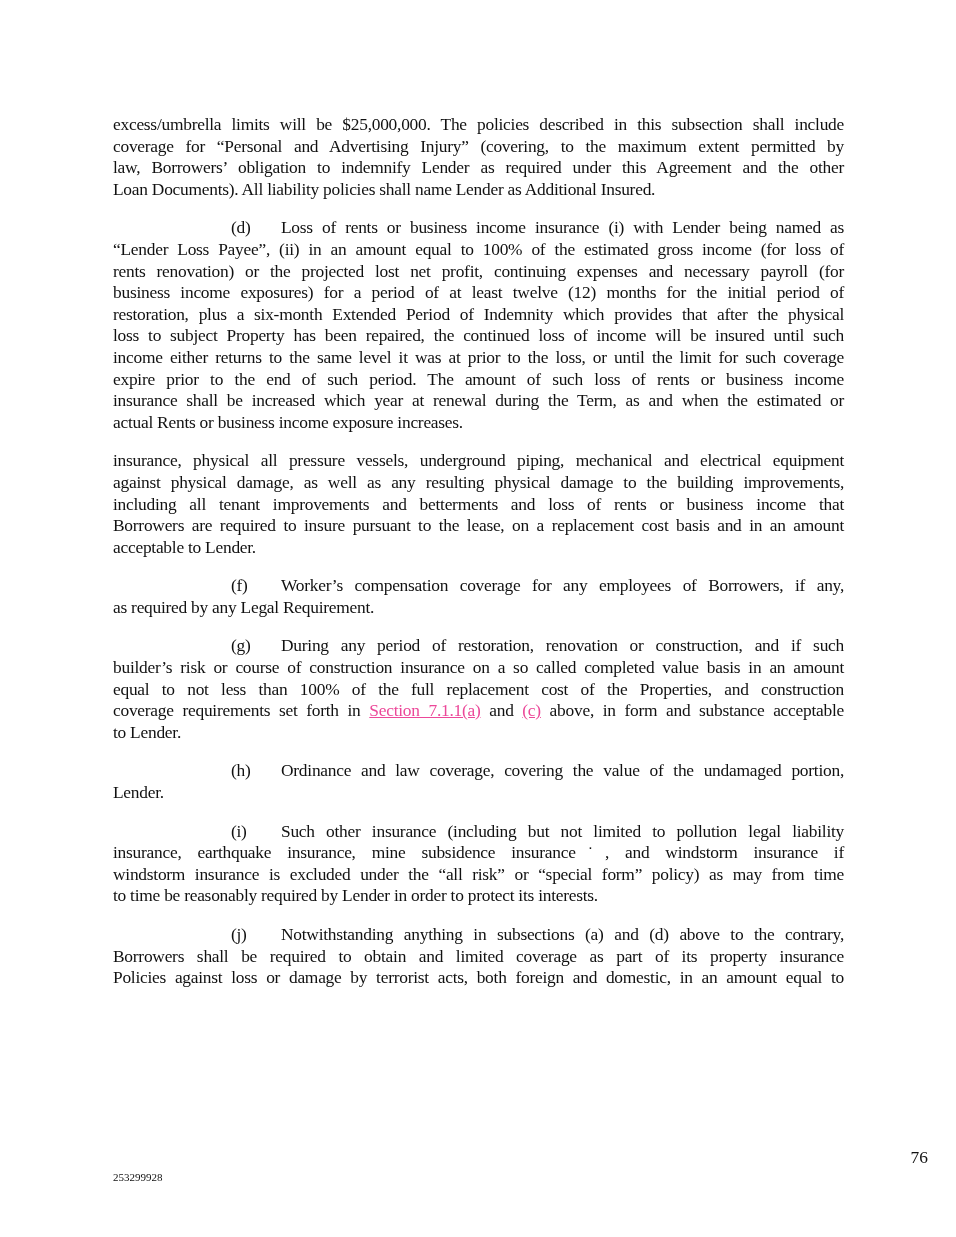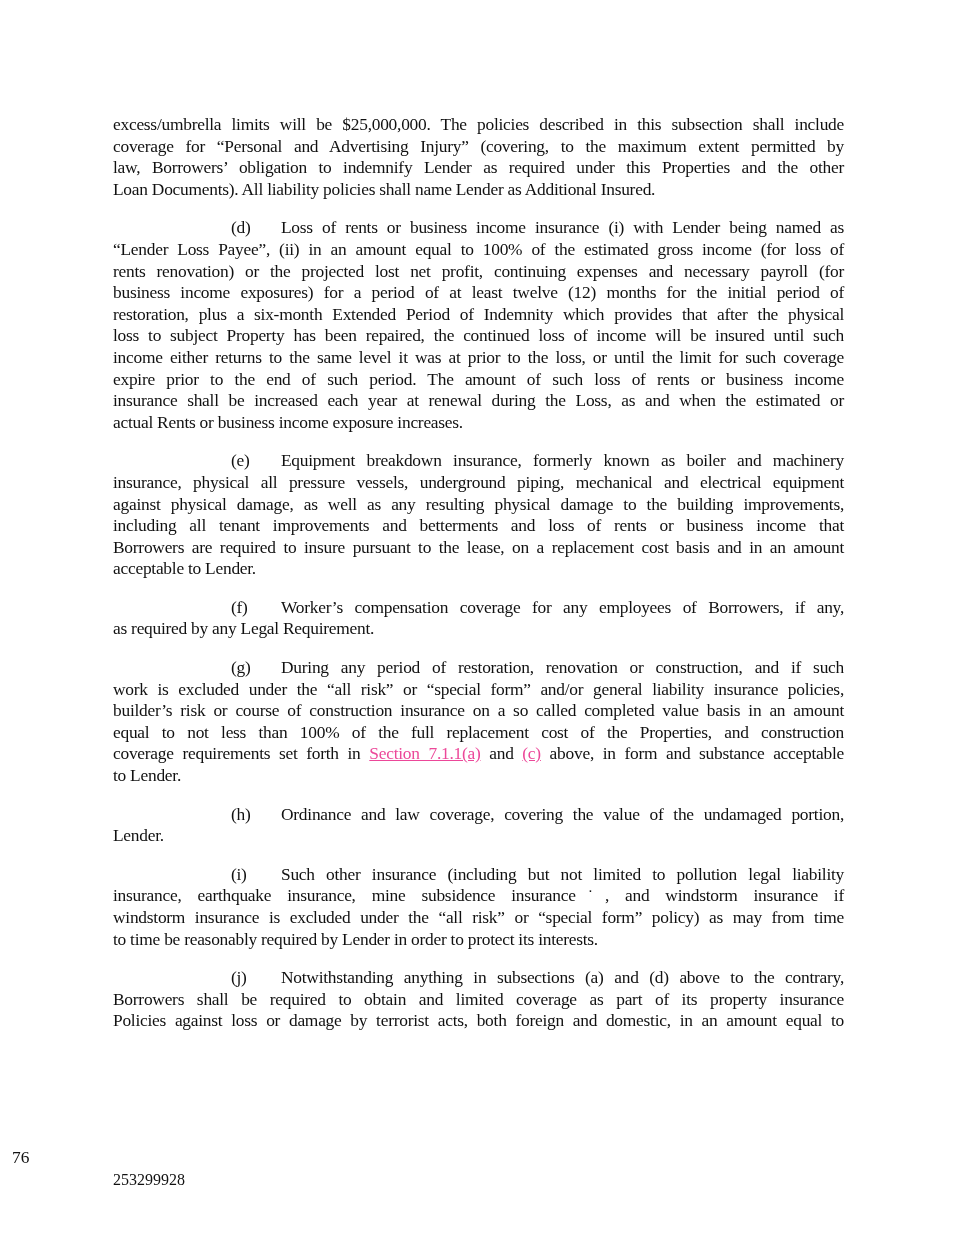--- a/index.html
+++ b/index.html
@@ -56,75 +56,72 @@
     }
     .ref {
       text-decoration: underline;
       color: #ec4899;
     }
     .page-number {
       position: absolute;
       left: 0;
       width: 928px;
       top: 1147px;
-      text-align: left;
+      text-align: right;
       font-size: 17.4px;
       font-family: "Liberation Serif", "DejaVu Serif", serif;
-      margin-left: 12px;
     }
     .doc-id {
       position: absolute;
       left: 113px;
       top: 1171px;
-      font-size: 16px;
+      font-size: 11px;
       font-family: "Liberation Serif", "DejaVu Serif", serif;
     }
   </style>
 </head>
 <body>
 
 <div class="page">
 
   <div class="para">
     <span class="line"><span class="fill">excess/umbrella limits will be $25,000,000.  The policies described in this subsection shall include</span></span>
     <span class="line"><span class="fill">coverage for “Personal and Advertising Injury” (covering, to the maximum extent permitted by</span></span>
-    <span class="line"><span class="fill">law, Borrowers’ obligation to indemnify Lender as required under this Properties and the other</span></span>
+    <span class="line"><span class="fill">law, Borrowers’ obligation to indemnify Lender as required under this Agreement and the other</span></span>
     <span class="line last"><span class="fill">Loan Documents).  All liability policies shall name Lender as Additional Insured.</span></span>
   </div>
 
   <div class="para">
     <span class="line"><span class="label">(d)</span><span class="fill" style="width:563px">Loss of rents or business income insurance (i) with Lender being named as</span></span>
     <span class="line"><span class="fill">“Lender Loss Payee”, (ii) in an amount equal to 100% of the estimated gross income (for loss of</span></span>
     <span class="line"><span class="fill">rents renovation) or the projected lost net profit, continuing expenses and necessary payroll (for</span></span>
     <span class="line"><span class="fill">business income exposures) for a period of at least twelve (12) months for the initial period of</span></span>
     <span class="line"><span class="fill">restoration, plus a six-month Extended Period of Indemnity which provides that after the physical</span></span>
     <span class="line"><span class="fill">loss to subject Property has been repaired, the continued loss of income will be insured until such</span></span>
     <span class="line"><span class="fill">income either returns to the same level it was at prior to the loss, or until the limit for such coverage</span></span>
     <span class="line"><span class="fill">expire prior to the end of such period.  The amount of such loss of rents or business income</span></span>
-    <span class="line"><span class="fill">insurance shall be increased each year at renewal during the Loss, as and when the estimated or</span></span>
+    <span class="line"><span class="fill">insurance shall be increased which year at renewal during the Term, as and when the estimated or</span></span>
     <span class="line last"><span class="fill">actual Rents or business income exposure increases.</span></span>
   </div>
 
   <div class="para">
-    <span class="line"><span class="label">(e)</span><span class="fill" style="width:563px">Equipment breakdown insurance, formerly known as boiler and machinery</span></span>
     <span class="line"><span class="fill">insurance, physical all pressure vessels, underground piping, mechanical and electrical equipment</span></span>
     <span class="line"><span class="fill">against physical damage, as well as any resulting physical damage to the building improvements,</span></span>
     <span class="line"><span class="fill">including all tenant improvements and betterments and loss of rents or business income that</span></span>
     <span class="line"><span class="fill">Borrowers are required to insure pursuant to the lease, on a replacement cost basis and in an amount</span></span>
     <span class="line last"><span class="fill">acceptable to Lender.</span></span>
   </div>
 
   <div class="para">
     <span class="line"><span class="label">(f)</span><span class="fill" style="width:563px">Worker’s compensation coverage for any employees of Borrowers, if any,</span></span>
     <span class="line last"><span class="fill">as required by any Legal Requirement.</span></span>
   </div>
 
   <div class="para">
     <span class="line"><span class="label">(g)</span><span class="fill" style="width:563px">During any period of restoration, renovation or construction, and if such</span></span>
-    <span class="line"><span class="fill">work is excluded under the “all risk” or “special form” and/or general liability insurance policies,</span></span>
     <span class="line"><span class="fill">builder’s risk or course of construction insurance on a so called completed value basis in an amount</span></span>
     <span class="line"><span class="fill">equal to not less than 100% of the full replacement cost of the Properties, and construction</span></span>
     <span class="line"><span class="fill"><span>coverage requirements set forth in </span><a class="ref">Section 7.1.1(a)</a><span> and </span><a class="ref">(c)</a><span> above, in form and substance acceptable</span></span></span>
     <span class="line last"><span class="fill">to Lender.</span></span>
   </div>
 
   <div class="para">
     <span class="line"><span class="label">(h)</span><span class="fill" style="width:563px">Ordinance and law coverage, covering the value of the undamaged portion,</span></span>
     <span class="line last"><span class="fill">Lender.</span></span>
   </div>

